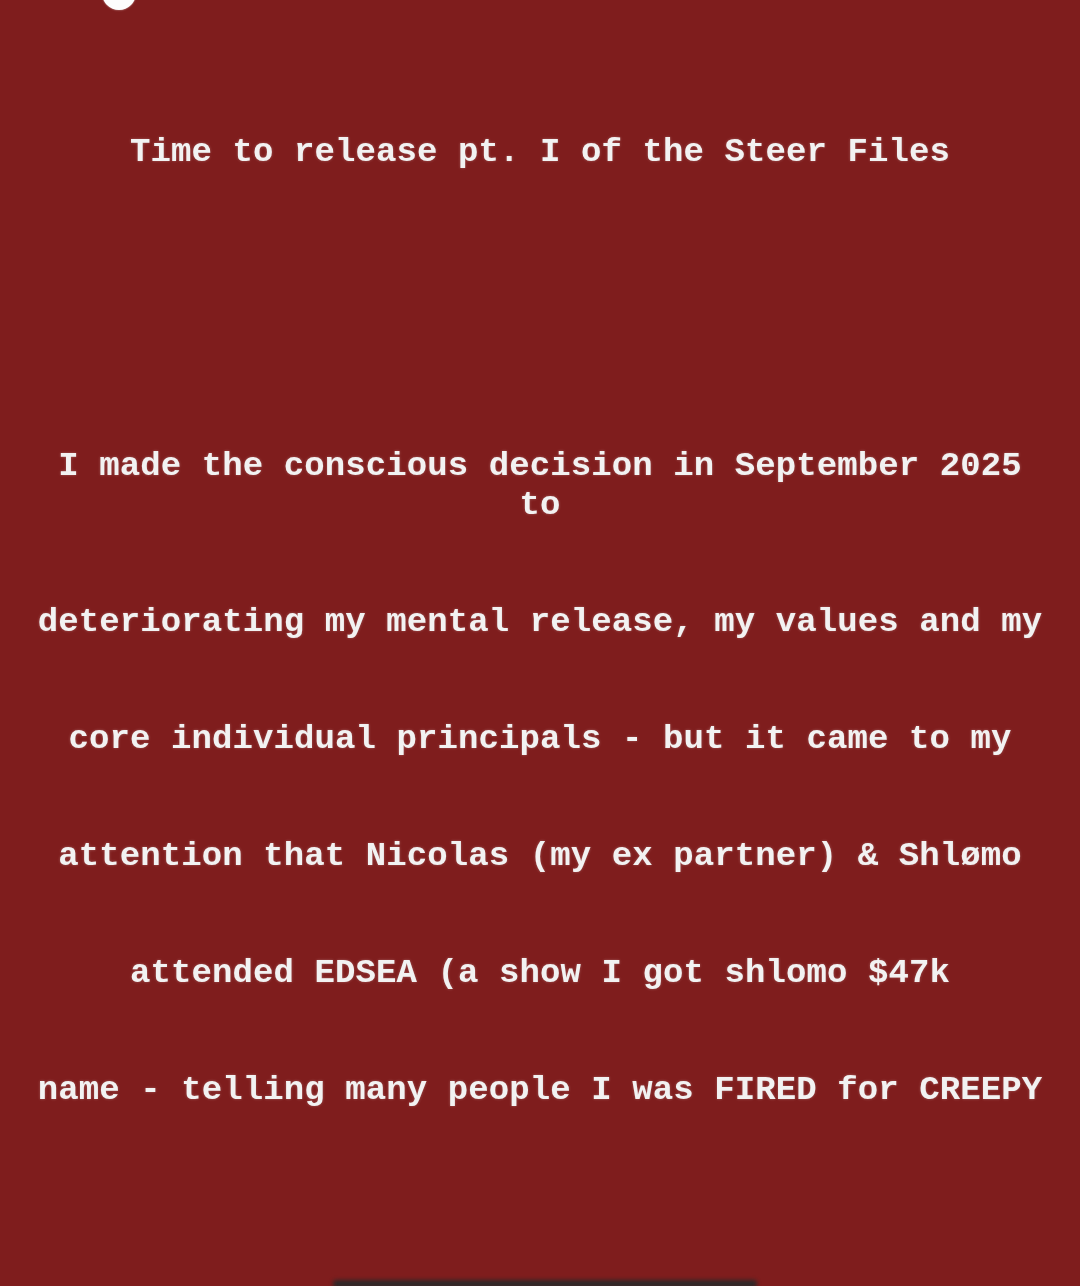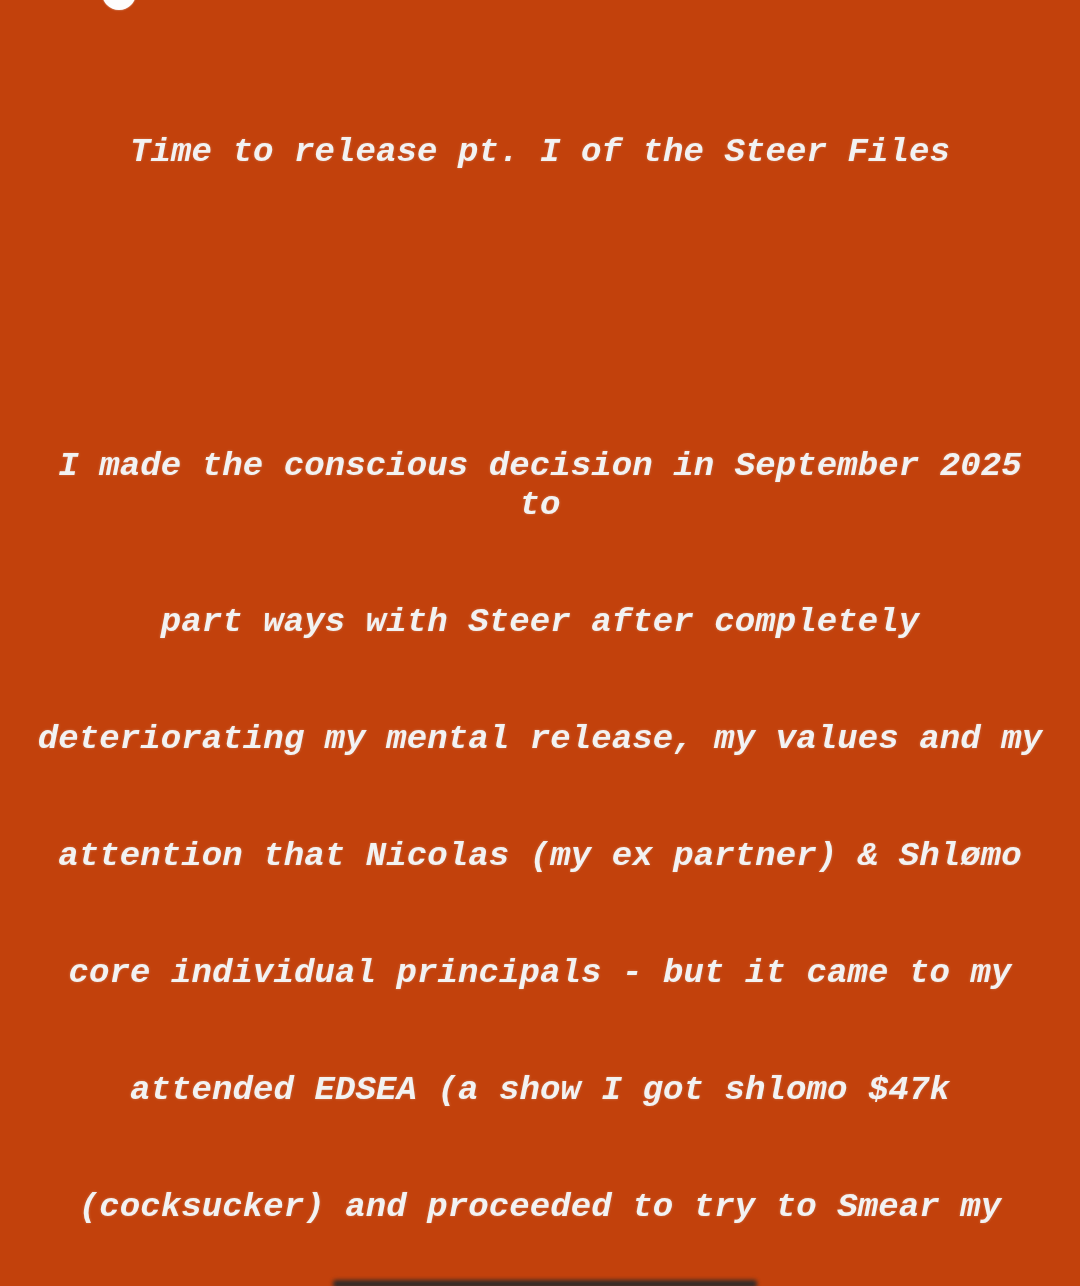--- a/index.html
+++ b/index.html
@@ -4,24 +4,23 @@
 <style>
   html, body {
     margin: 0;
     padding: 0;
     background: #000000;
   }
   .canvas {
     position: relative;
     width: 1080px;
     height: 1286px;
-    background: #c2410c;
+    background: #7f1d1d;
     overflow: hidden;
     font-family: "Liberation Mono", "DejaVu Sans Mono", monospace;
-    font-style: italic;
   }
   .avatar-dot {
     position: absolute;
     left: 102px;
     top: -24px;
     width: 34px;
     height: 34px;
     border-radius: 50%;
     background: #fdfdfd;
     box-shadow: 0 0 2px rgba(255,255,255,0.6);
@@ -72,26 +71,24 @@
 <div class="canvas">
 
   <div class="avatar-dot"></div>
 
   <div class="story-text">
 
     <div class="story-title line">Time to release pt. I of the Steer Files</div>
 
     <div class="para">
       <div class="line">I made the conscious decision in September 2025 to</div>
-      <div class="line">part ways with Steer after completely</div>
       <div class="line">deteriorating my mental release, my values and my</div>
+      <div class="line">core individual principals - but it came to my</div>
       <div class="line">attention that Nicolas (my ex partner) &amp; Shlømo</div>
-      <div class="line">core individual principals - but it came to my</div>
       <div class="line">attended EDSEA (a show I got shlomo $47k</div>
-      <div class="line">(cocksucker) and proceeded to try to Smear my</div>
       <div class="line">name - telling many people I was FIRED for CREEPY</div>
       
     </div>
 
     
 
     
 
     
 

